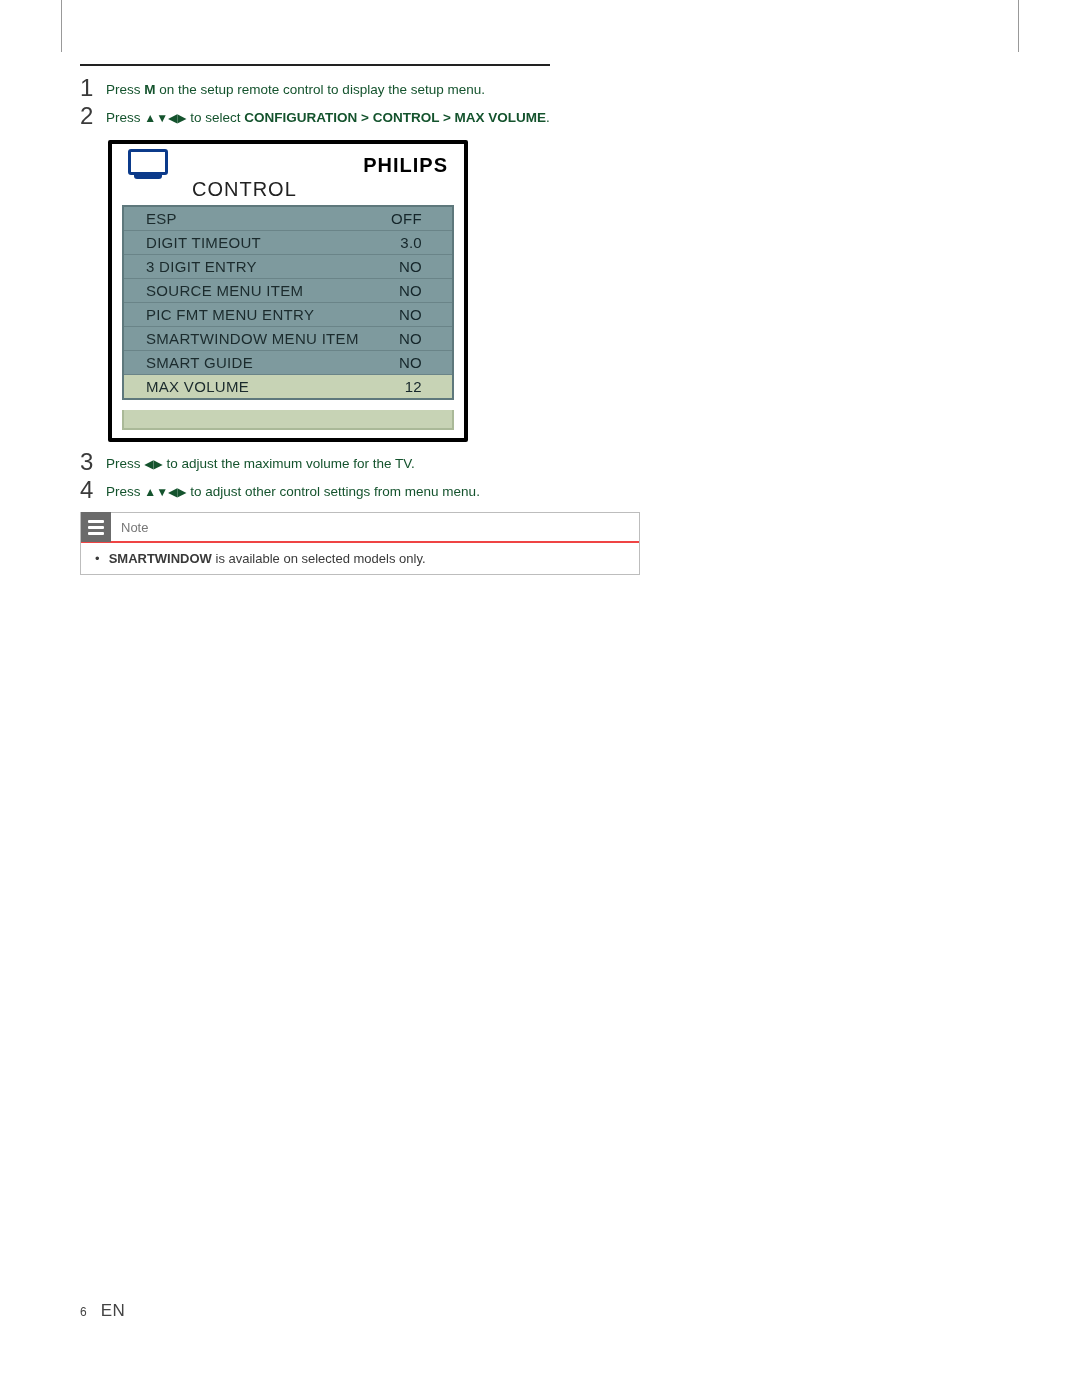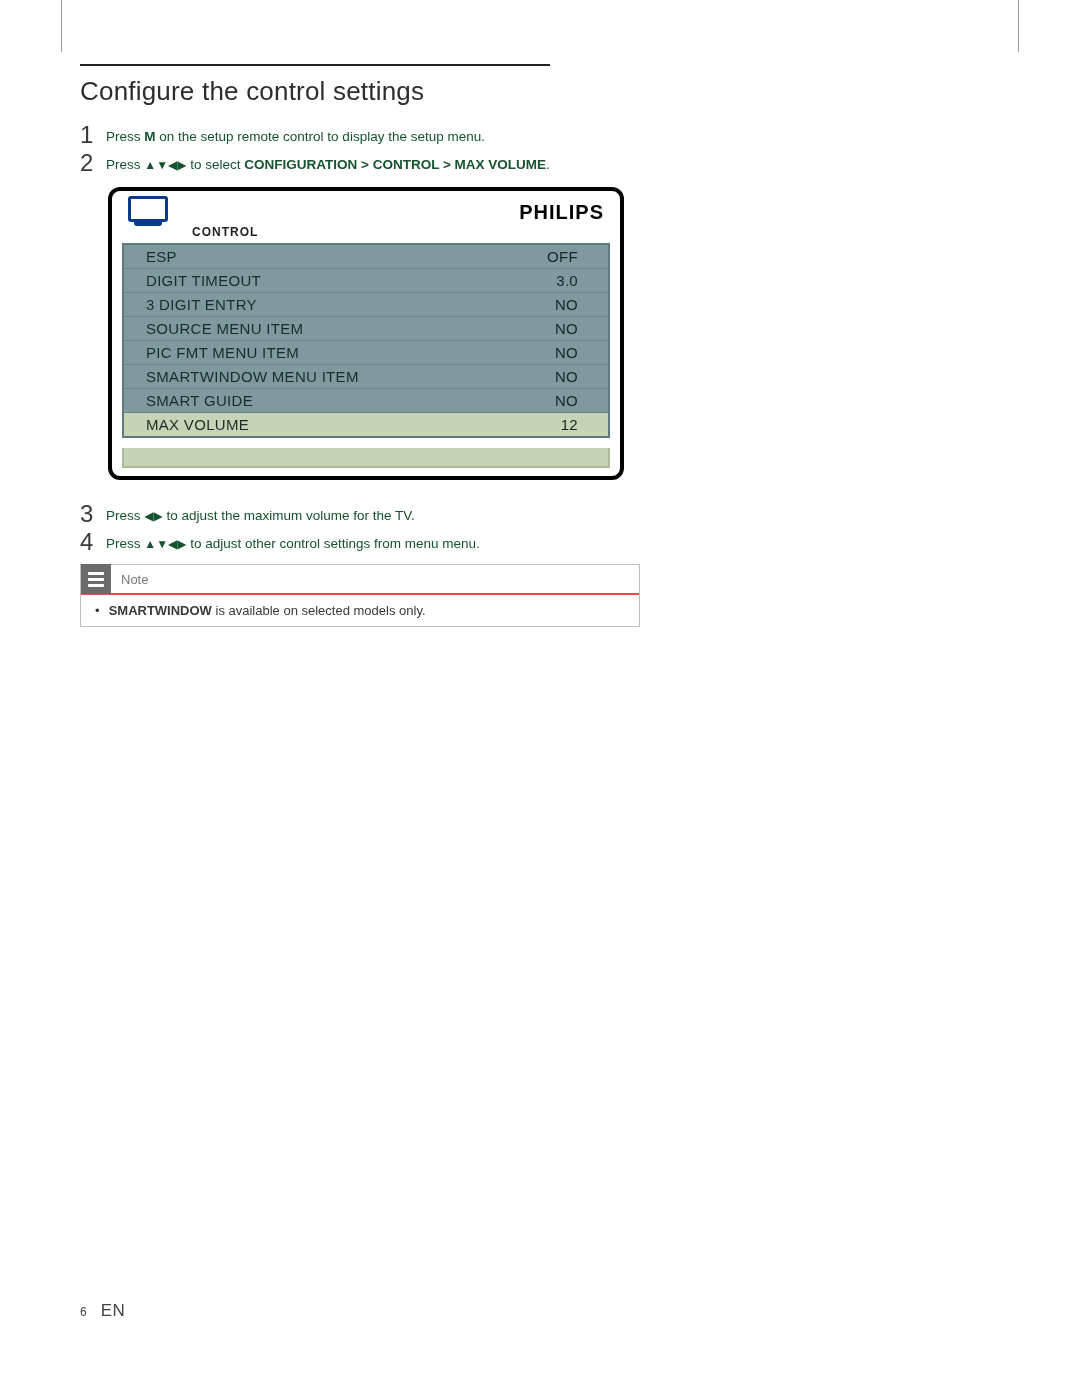--- a/index.html
+++ b/index.html
@@ -10,28 +10,28 @@
     .crop-tl::after { content: ""; position: absolute; bottom: 0; left: 0; width: 52px; border-bottom: 1px solid #999; transform: translateX(-26px); display: none; }
     .crop-tr { right: 36px; border-left: 1px solid #999; }
     .content { position: absolute; left: 80px; top: 64px; width: 560px; }
     .rule-top { border-top: 2.5px solid #222; width: 470px; margin-bottom: 10px; }
     .section-title { font-size: 26px; font-weight: 400; letter-spacing: 0.2px; color: #2d2d2d; margin-bottom: 16px; }
     .step { display: flex; align-items: flex-start; margin-bottom: 4px; }
     .step-num { font-size: 24px; font-weight: 500; color: #3a3a3a; width: 26px; line-height: 1; flex-shrink: 0; text-align: left; }
     .step-text { font-size: 13.5px; line-height: 1.45; color: #14532d; padding-top: 4px; }
     .step-text strong { font-weight: 600; }
     .arrows { font-family: Arial, sans-serif; font-size: 12px; vertical-align: middle; }
-    .osd { margin: 12px 0 22px 28px; width: 516px; border: 4px solid #000; border-radius: 12px; background: #fff; }
+    .osd { margin: 12px 0 8px 28px; width: 360px; border: 4px solid #000; border-radius: 2px; background: #fff; }
     .osd-inner { padding: 0; }
     .osd-top { display: flex; align-items: center; height: 42px; padding: 0 10px; }
     .tv-icon-wrap { flex: 0 0 auto; position: relative; width: 60px; height: 32px; }
     .tv-frame { position: absolute; left: 6px; top: 0; width: 40px; height: 26px; border: 3px solid #0b3a8a; border-radius: 3px; }
     .tv-stand { position: absolute; left: 12px; top: 26px; width: 28px; height: 4px; background: #0b3a8a; border-radius: 0 0 3px 3px; }
     .brand { flex: 1; text-align: right; font-weight: 900; font-size: 20px; letter-spacing: 1px; color: #000; padding-right: 6px; }
-    .osd-title { font-size: 12px; letter-spacing: 1px; color: #222; font-weight: 700; margin-left: 80px; margin-top: -8px; }
+    .osd-title { font-size: 20px; letter-spacing: 1px; color: #222; font-weight: 400; margin-left: 80px; margin-top: -8px; }
     .osd-list { background: #7e9a9e; margin: 4px 10px 10px 10px; border: 2px solid #5e787c; }
     .osd-row { display: flex; justify-content: space-between; align-items: flex-start; padding: 3px 30px 3px 22px; font-size: 15px; color: #1b2b2d; border-bottom: 1px solid #6a8488; letter-spacing: 0.3px; }
     .osd-row:last-child { border-bottom: none; }
     .osd-row .val { color: #15262a; text-align: right; min-width: 50px; }
     .osd-row.highlight { background: #c7d3b5; }
     .osd-footer { height: 20px; background: #c7d3b5; margin: 0 10px 8px 10px; border: 2px solid #aab998; border-top: none; }
     .note-box { margin-top: 10px; border: 1px solid #bdbdbd; width: 560px; }
     .note-head { display: flex; align-items: center; height: 30px; border-bottom: 2px solid #ef4444; }
     .note-icon { width: 30px; height: 30px; background: #6b6b6b; display: flex; align-items: center; justify-content: center; flex-direction: column; }
     .note-icon .bar { width: 16px; height: 3px; background: #fff; margin: 1.5px 0; border-radius: 1px; }
@@ -44,21 +44,20 @@
   </style>
 </head>
 <body>
 
 <div class="page">
   <div class="crop-tl"></div>
   <div class="crop-tr"></div>
 
   <div class="content">
     <div class="rule-top"></div>
-    <h2 class="section-title">Configure the control settings</h2>
 
     <div class="step">
       <div class="step-num">1</div>
       <div class="step-text">
         <span>Press </span><strong>M</strong><span> on the setup remote control to display the setup menu.</span>
       </div>
     </div>
 
     <div class="step">
       <div class="step-num">2</div>
@@ -88,21 +87,21 @@
           </div>
           <div class="osd-row">
             <span>3 DIGIT ENTRY</span>
             <span class="val">NO</span>
           </div>
           <div class="osd-row">
             <span>SOURCE MENU ITEM</span>
             <span class="val">NO</span>
           </div>
           <div class="osd-row">
-            <span>PIC FMT MENU ITEM</span>
+            <span>PIC FMT MENU ENTRY</span>
             <span class="val">NO</span>
           </div>
           <div class="osd-row">
             <span>SMARTWINDOW MENU ITEM</span>
             <span class="val">NO</span>
           </div>
           <div class="osd-row">
             <span>SMART GUIDE</span>
             <span class="val">NO</span>
           </div>

